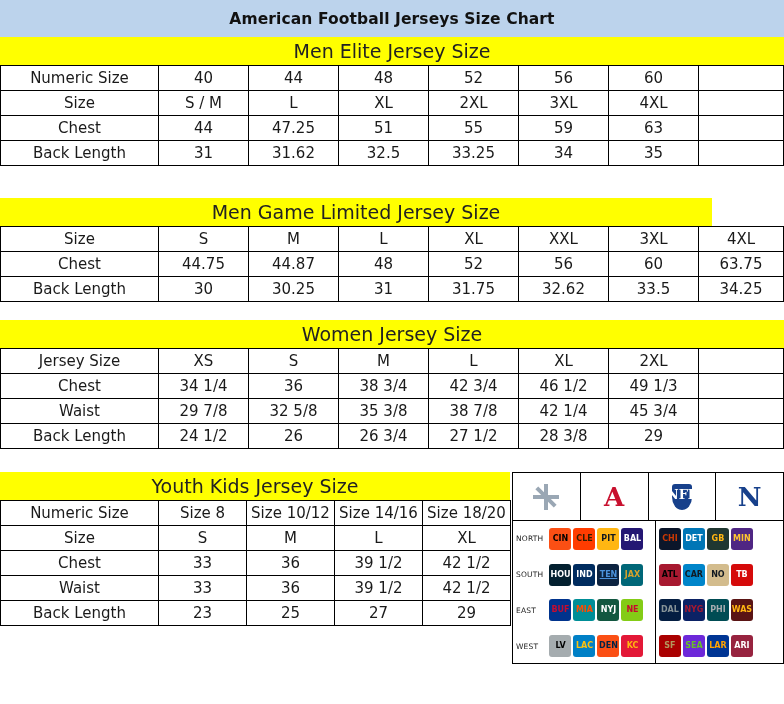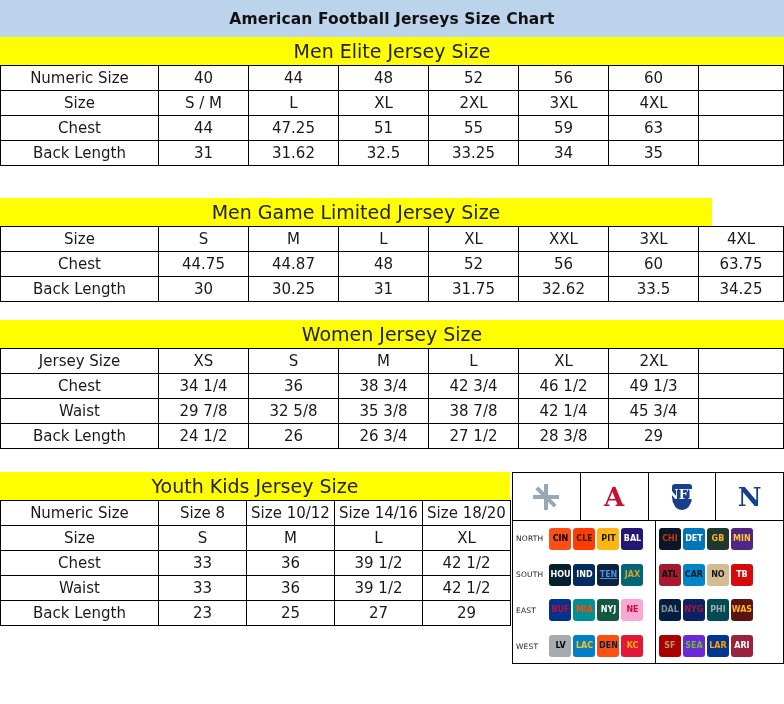--- a/index.html
+++ b/index.html
@@ -467,21 +467,21 @@
             <span class="team" style="background: rgb(211, 188, 141); color: rgb(16, 24, 32);">NO</span>
             <span class="team" style="background: rgb(213, 10, 10); color: rgb(255, 255, 255);">TB</span>
           </div>
         </div>
         <div class="logo-row">
           <div class="div-label">EAST</div>
           <div class="team-group afc">
             <span class="team" style="background: rgb(0, 51, 141); color: rgb(198, 12, 48);">BUF</span>
             <span class="team" style="background: rgb(0, 142, 151); color: rgb(252, 76, 2);">MIA</span>
             <span class="team" style="background: rgb(18, 87, 64); color: rgb(255, 255, 255);">NYJ</span>
-            <span class="team" style="background: #f9a8d4; color: rgb(198, 12, 48);">NE</span>
+            <span class="team" style="background: #84cc16; color: rgb(198, 12, 48);">NE</span>
           </div>
           <div class="team-group nfc">
             <span class="team" style="background: rgb(4, 30, 66); color: rgb(134, 147, 151);">DAL</span>
             <span class="team" style="background: rgb(11, 34, 101); color: rgb(167, 25, 48);">NYG</span>
             <span class="team" style="background: rgb(0, 76, 84); color: rgb(165, 172, 175);">PHI</span>
             <span class="team" style="background: rgb(90, 20, 20); color: rgb(255, 182, 18);">WAS</span>
           </div>
         </div>
         <div class="logo-row">
           <div class="div-label">WEST</div>

